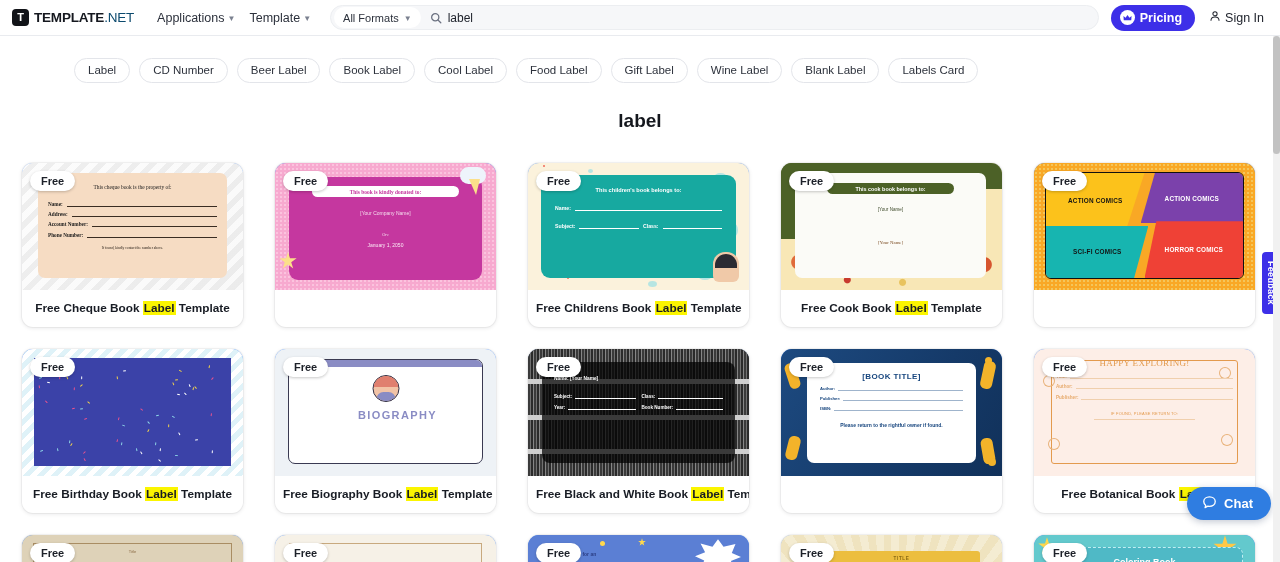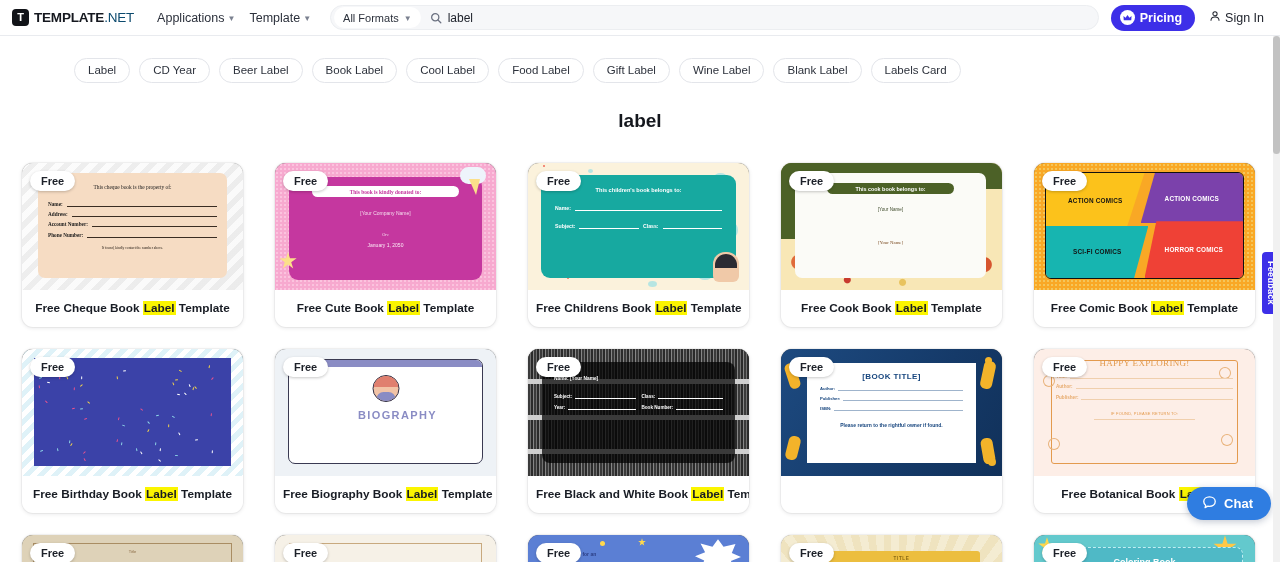--- a/index.html
+++ b/index.html
@@ -116,21 +116,21 @@
     background: #fff;
     box-shadow: 0 1px 4px rgba(16,20,30,.10), 0 0 0 1px rgba(16,20,30,.045);
     overflow: hidden;
     cursor: pointer;
     position: relative;
   }
   .thumb {
     position: relative;
     height: 127px;
     overflow: hidden;
-    background: #404040;
+    background: #3b82f6;
   }
   .free-badge {
     position: absolute; top: 8px; left: 8px; z-index: 5;
     background: #fff; border-radius: 11px;
     height: 20px; padding: 0 11px;
     display: flex; align-items: center;
     font-size: 11px; font-weight: 700; color: #1d2129;
     box-shadow: 0 1px 3px rgba(0,0,0,.22);
   }
   .card-title {
@@ -246,21 +246,21 @@
   .bw-band { position:absolute; left:0; right:0; height:5px; background:#cfcfcf; }
   .bw-card { position:absolute; left:14px; right:14px; top:13px; bottom:13px; background:rgba(0,0,0,.72); border-radius:8px; }
   .bw-r1 { font-size:4.8px; font-weight:700; color:#fff; margin:14px 0 0 12px; }
   .bw-grid2 { display:grid; grid-template-columns:1fr 1fr; gap:6px; margin:13px 12px 0 12px; }
   .bw-f { display:flex; align-items:flex-end; gap:3px; }
   .bw-f b { font-size:4.6px; color:#fff; white-space:nowrap; }
   .bw-f i { flex:1; border-bottom:1px solid #fff; height:3px; }
 
   
   .t-sport { background:linear-gradient(120deg,#1d4a80 0%,#153a69 60%,#11315a 100%); }
-  .sport-card { position:absolute; left:26px; right:26px; top:14px; bottom:13px; background:#fff; border-radius:0; }
+  .sport-card { position:absolute; left:26px; right:26px; top:14px; bottom:13px; background:#fff; border-radius:7px; }
   .sport-t { text-align:center; font-size:8px; font-weight:800; color:#16457e; margin-top:9px; letter-spacing:.4px; }
   .sport-row { display:flex; align-items:flex-end; gap:3px; margin:5px 13px 0 13px; }
   .sport-row b { font-size:4.2px; font-weight:700; color:#16457e; white-space:nowrap; }
   .sport-row i { flex:1; border-bottom:.8px solid #9fb4cc; height:3px; }
   .sport-f { text-align:center; font-size:5px; font-weight:700; color:#16457e; margin-top:11px; }
   .athlete { position:absolute; background:#f3b32a; }
 
   
   .t-bot { background:#fdeee7; }
   .bot-frame { position:absolute; left:17px; right:17px; top:11px; bottom:12px; border:1.4px solid #e39a4e; border-radius:3px; }
@@ -372,21 +372,21 @@
         <circle cx="8" cy="5" r="2.8"></circle>
           <path d="M2.6 14.2c0-3 2.4-5 5.4-5s5.4 2 5.4 5"></path>
       </svg>
     </span>
     <span>Sign In</span>
   </div>
 </div>
 
 <div class="chips" id="chip-row">
     <div class="chip">Label</div>
-    <div class="chip">CD Year</div>
+    <div class="chip">CD Number</div>
     <div class="chip">Beer Label</div>
     <div class="chip">Book Label</div>
     <div class="chip">Cool Label</div>
     <div class="chip">Food Label</div>
     <div class="chip">Gift Label</div>
     <div class="chip">Wine Label</div>
     <div class="chip">Blank Label</div>
     <div class="chip">Labels Card</div>
   </div>
 
@@ -435,23 +435,20 @@
         <div class="cute-pill">This book is kindly donated to:</div>
         <div class="cute-name">[Your Company Name]</div>
         <div class="cute-on">On:</div>
         <div class="cute-date">January 1, 2050</div>
       </div>
       <div style="position:absolute;right:10px;top:4px;width:26px;height:17px;background:#eef4fb;border-radius:10px"></div>
       <div style="position:absolute;right:16px;top:16px;width:0;height:0;border-left:7px solid transparent;border-right:4px solid transparent;border-top:16px solid #fbe08a"></div>
       <div style="position:absolute;left:12px;top:14px;width:0;height:0;border-left:5px solid transparent;border-right:3px solid transparent;border-top:12px solid #fbe08a"></div>
       <div style="position:absolute;left:4px;bottom:20px;width:18px;height:18px;background:#fbe08a;clip-path:polygon(50% 0,61% 35%,98% 35%,68% 57%,79% 91%,50% 70%,21% 91%,32% 57%,2% 35%,39% 35%)"></div>
     </div>
-     </div>
-     <div class="card-title">
-       <span>Free Cute Book </span><span class="hl">Label</span><span> Template</span>
      </div>
     </div>
     <div class="card">
       <div class="thumb">
        <div class="free-badge">Free</div>
        <div class="t-child" style="position:absolute;inset:0">
           <div class="blob" style="left:8px;top:14px;width:11px;height:8px"></div>
           <div class="blob" style="left:186px;top:10px;width:13px;height:9px"></div>
           <div class="blob" style="left:24px;top:104px;width:9px;height:7px"></div>
           <div class="blob" style="left:170px;top:108px;width:14px;height:9px"></div>
@@ -516,23 +513,20 @@
        <div class="free-badge">Free</div>
        <div class="t-comic" style="position:absolute;inset:0">
       <div class="halftone"></div>
       <div class="comic-card">
         <div class="comic-q cq1">ACTION COMICS</div>
         <div class="comic-q cq2">ACTION COMICS</div>
         <div class="comic-q cq3">SCI-FI COMICS</div>
         <div class="comic-q cq4">HORROR COMICS</div>
       </div>
         </div>
-     </div>
-     <div class="card-title">
-       <span>Free Comic Book </span><span class="hl">Label</span><span> Template</span>
      </div>
     </div>
     <div class="card">
       <div class="thumb">
        <div class="free-badge">Free</div>
        <div class="t-bday" style="position:absolute;inset:0">
       <div class="bday-frame">
         <div class="confetti" style="left:177px;top:93px;background:#fff;transform:rotate(273deg)"></div>
             <div class="confetti" style="left:36px;top:86px;background:#f3d44a;transform:rotate(304deg)"></div>
             <div class="confetti" style="left:177px;top:20px;background:#e8528f;transform:rotate(312deg)"></div>

